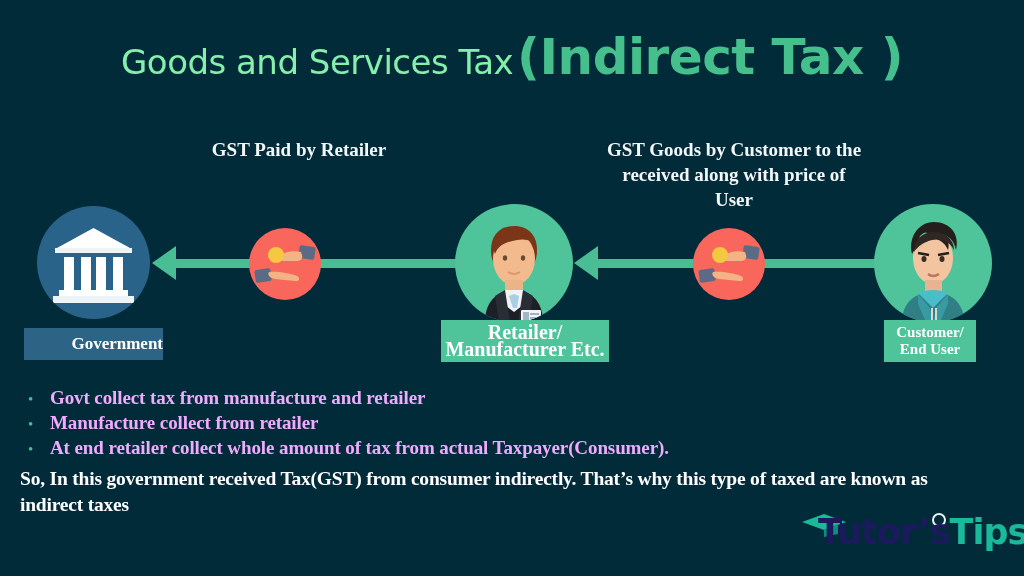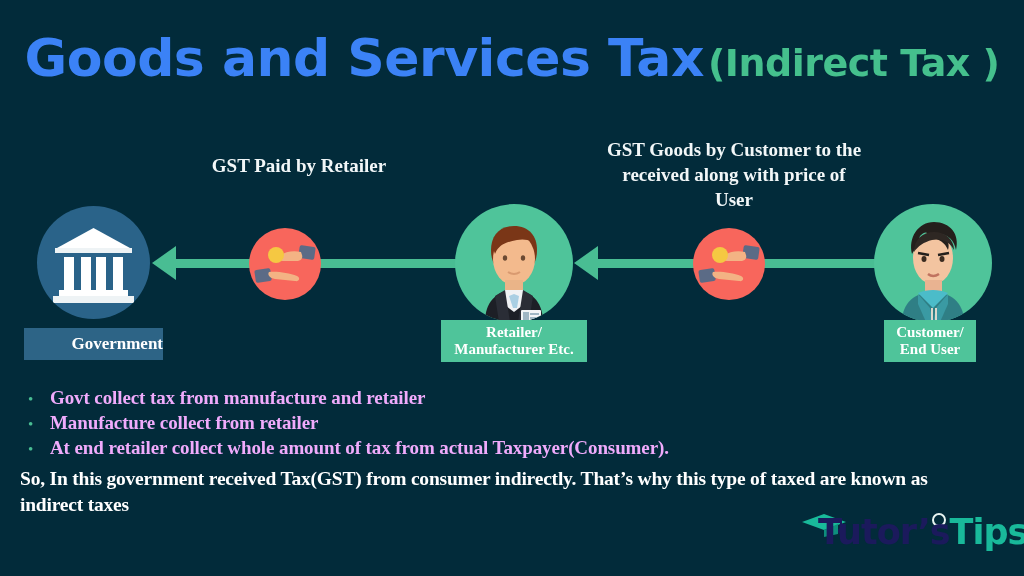--- a/index.html
+++ b/index.html
@@ -20,44 +20,44 @@
   .title-wrap {
     position: absolute;
     left: 0;
     top: 28px;
     width: 1024px;
     text-align: center;
     white-space: nowrap;
   }
   .title-main {
     font-family: "DejaVu Sans", sans-serif;
-    font-weight: bold;
-    font-size: 52px;
+    font-weight: normal;
+    font-size: 34px;
     letter-spacing: -0.5px;
-    color: #3b82f6;
+    color: #86efac;
   }
   .title-sub {
     font-family: "DejaVu Sans", sans-serif;
     font-weight: bold;
-    font-size: 38px;
+    font-size: 50px;
     letter-spacing: -0.5px;
     color: #45c08d;
   }
 
   
   .caption {
     position: absolute;
     color: #f2f7f8;
     font-family: "Liberation Serif", serif;
     font-weight: bold;
     font-size: 19px;
     line-height: 25px;
     text-align: center;
   }
-  #caption-left  { left: 170px; top: 153px; width: 258px; font-family: Liberation Serif, serif; }
+  #caption-left  { left: 170px; top: 137px; width: 258px; font-family: Liberation Serif, serif; }
   #caption-right { left: 576px; top: 137px; width: 316px; }
 
   
   .arrow-line {
     position: absolute;
     height: 9px;
     background: #49bd93;
     top: 259px;
   }
   #arrow-line-1 { left: 172px; width: 285px; }
@@ -113,26 +113,26 @@
 
   
   #retailer-circle {
     left: 455px; top: 204px;
     width: 118px; height: 118px;
     background: #4fc49a;
   }
   #retailer-label {
     position: absolute;
     left: 441px; top: 320px;
-    width: 146px; height: 42px;
+    width: 168px; height: 42px;
     background: #4fc49a;
     color: #ffffff;
     font-family: "Liberation Serif", serif;
     font-weight: bold;
-    font-size: 15px;
+    font-size: 20px;
     line-height: 17px;
     display: flex;
     flex-direction: column;
     align-items: center;
     justify-content: center;
     text-align: center;
   }
 
   
   #customer-circle {

